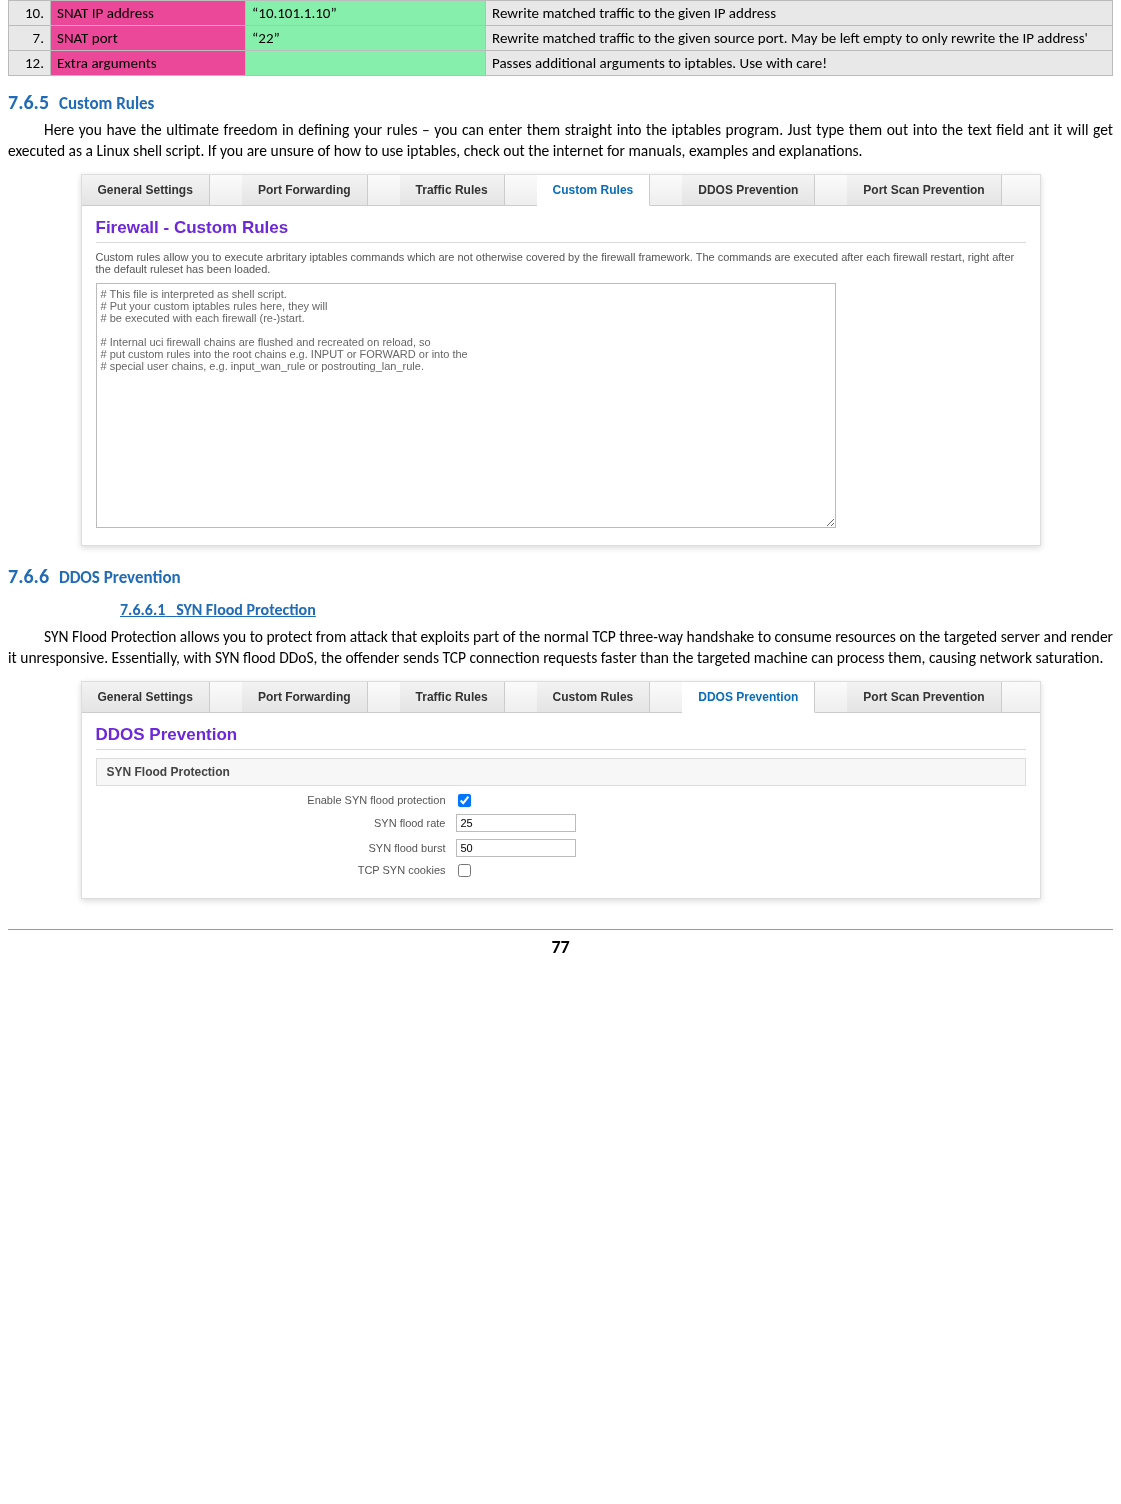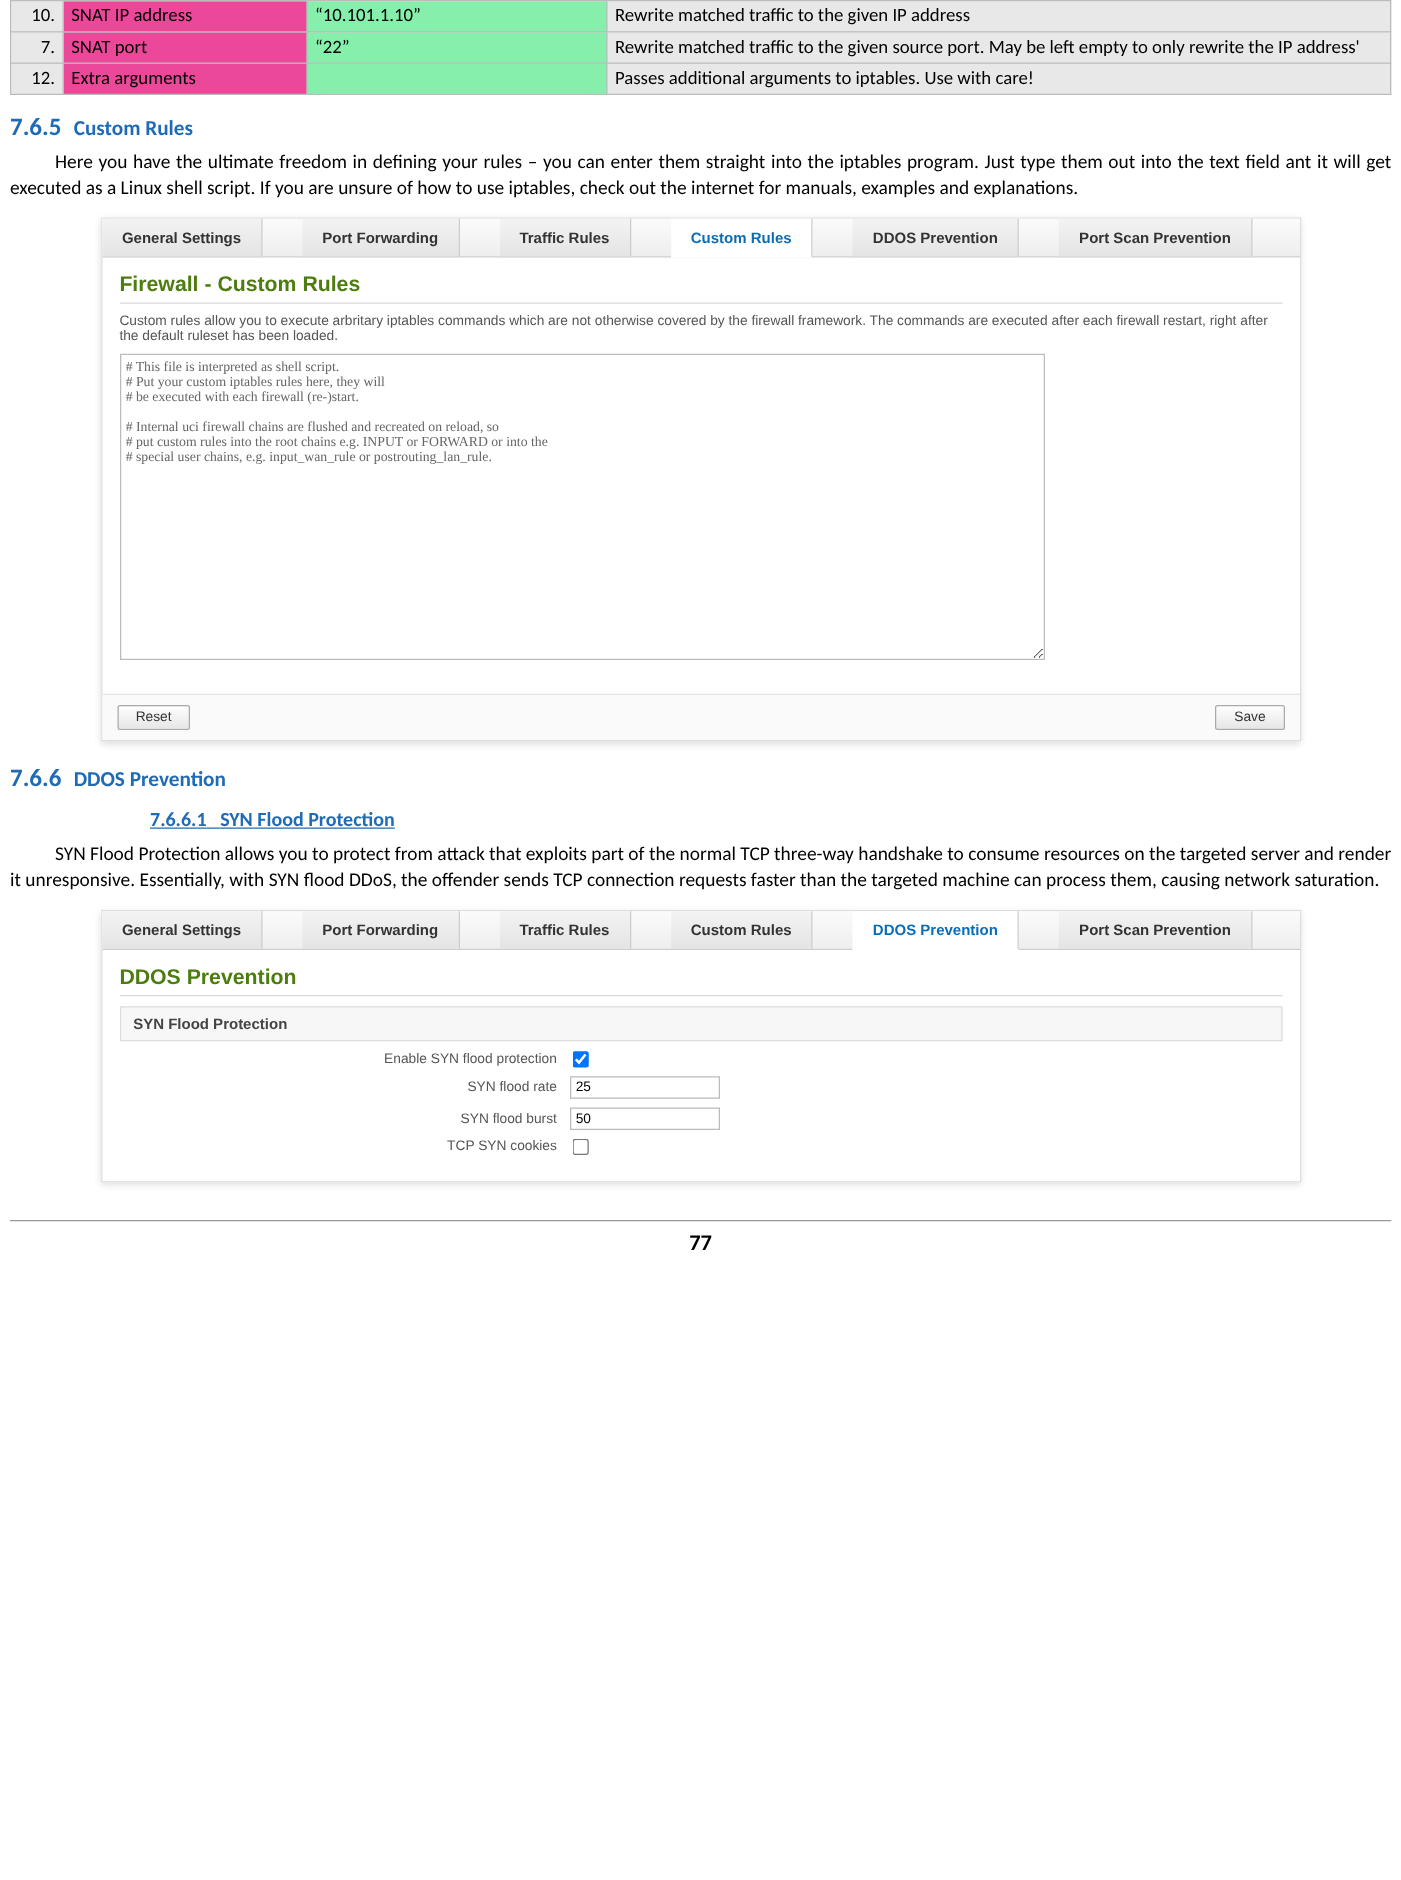--- a/index.html
+++ b/index.html
@@ -79,31 +79,31 @@
       cursor:pointer;
     }
     .tab.active {
       background:#fff;
       color:#0a6db7;
       border-bottom:1px solid #fff;
       margin-bottom:-1px;
     }
     .panel { padding: 12px 14px 14px 14px; }
     .panel h2 {
-      color:#4d7c0f;
+      color:#6d28d9;
       font-size:17px;
       font-weight:bold;
       padding-bottom:4px;
       border-bottom:1px solid #d9d9d9;
       margin-bottom:8px;
     }
     .panel p.desc { font-size:11px; color:#555; margin-bottom:8px;}
     textarea.cr {
       width: 740px; height: 245px;
-      font-family: Liberation Serif, serif;
+      font-family: Liberation Sans, sans-serif;
       font-size: 11px;
       color:#666;
       padding:4px;
       border:1px solid #bbb;
       resize: both;
     }
     .btnbar {
       border-top:1px solid #e5e5e5;
       margin-top:10px;
       padding:8px 12px;
@@ -203,24 +203,20 @@
     <h2>Firewall - Custom Rules</h2>
     <p class="desc">Custom rules allow you to execute arbritary iptables commands which are not otherwise covered by the firewall framework. The commands are executed after each firewall restart, right after the default ruleset has been loaded.</p>
     <textarea class="cr" id="ta1" style=""># This file is interpreted as shell script.
 # Put your custom iptables rules here, they will
 # be executed with each firewall (re-)start.
 
 # Internal uci firewall chains are flushed and recreated on reload, so
 # put custom rules into the root chains e.g. INPUT or FORWARD or into the
 # special user chains, e.g. input_wan_rule or postrouting_lan_rule.</textarea>
   </div>
-  <div class="btnbar">
-    <span class="btn">Reset</span>
-    <span class="btn">Save</span>
-  </div>
 </div>
 
 <h3 class="section">
   <span class="num">7.6.6</span>
   <span>DDOS Prevention</span>
 </h3>
 
 <h4 class="subsection">
   <span>7.6.6.1</span>&nbsp;&nbsp;
   <span>SYN Flood Protection</span>

